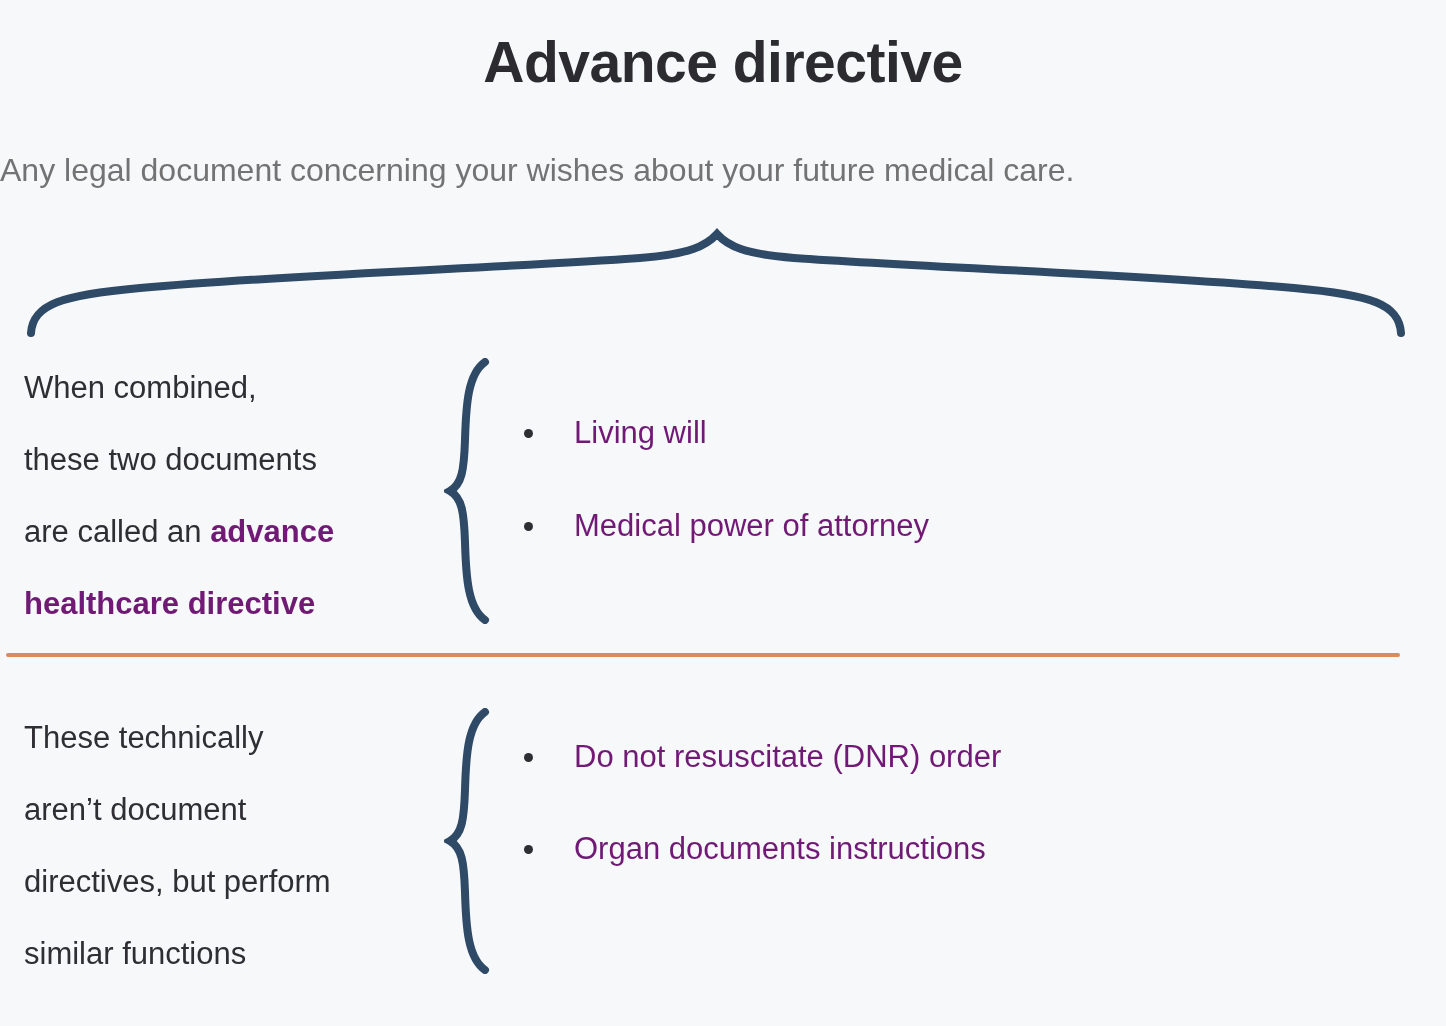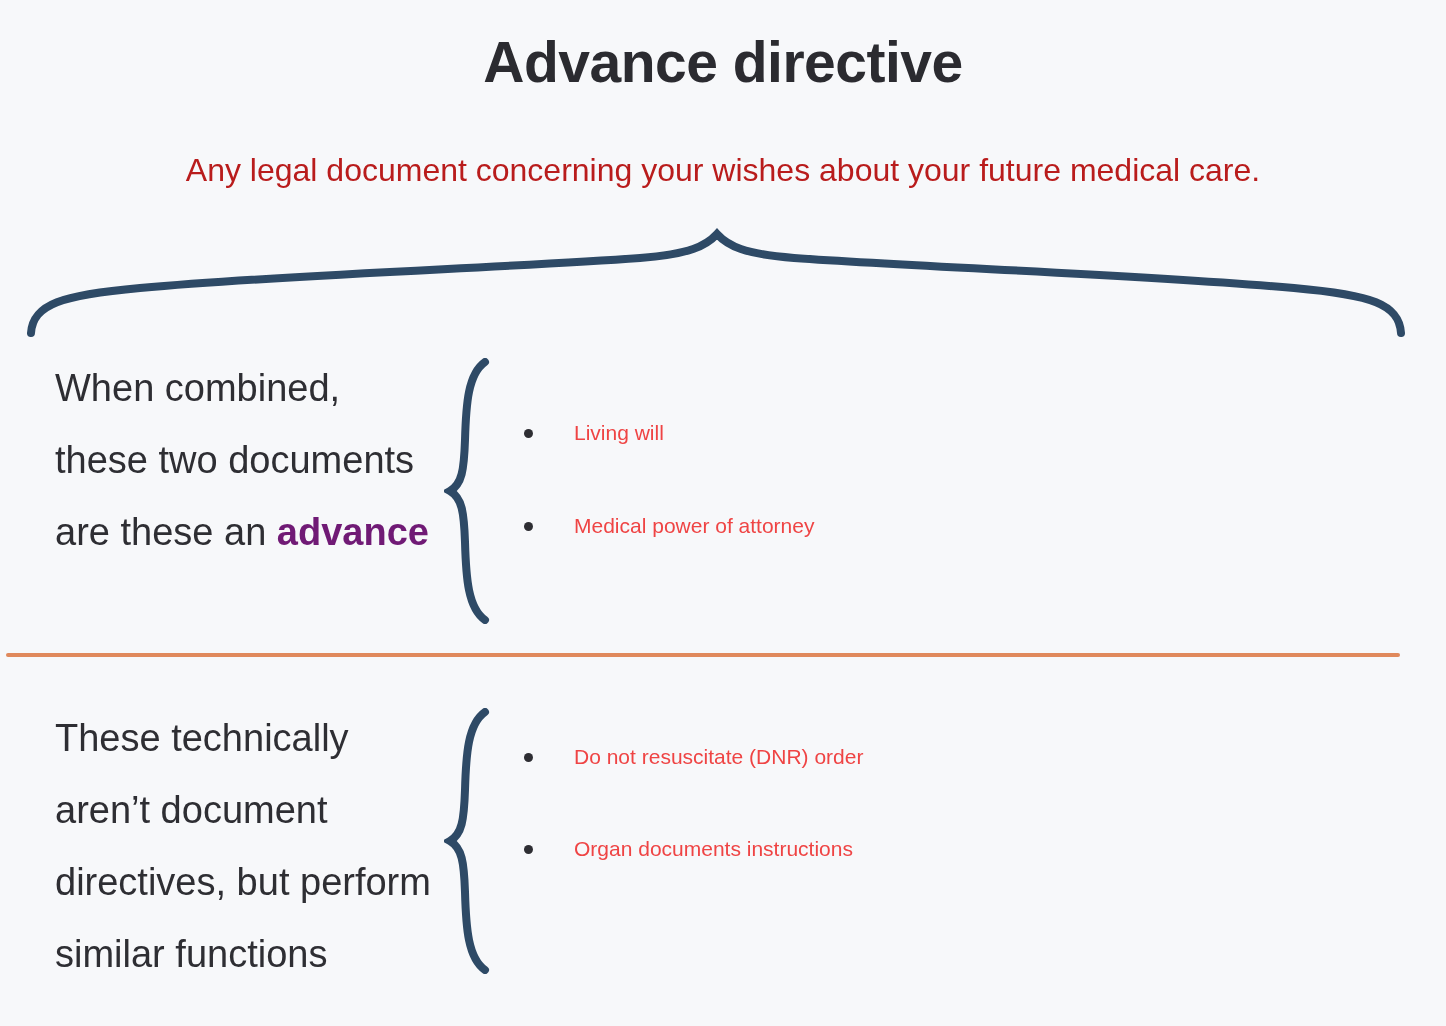--- a/index.html
+++ b/index.html
@@ -33,24 +33,23 @@
     color: #2b2b30;
     letter-spacing: -0.5px;
     line-height: 1;
   }
 
   .subtitle {
     position: absolute;
     left: 0;
     top: 150px;
     width: 1446px;
-    text-align: center;
     font-size: 32px;
     font-weight: normal;
-    color: #b91c1c;
+    color: #737373;
     line-height: 1.25;
   }
 
   
   .top-brace {
     position: absolute;
     left: 0;
     top: 222px;
     width: 1446px;
     height: 130px;
@@ -75,24 +74,23 @@
     width: 1446px;
   }
   .group.group-1 { top: 352px; height: 280px; }
   .group.group-2 { top: 702px; height: 324px; padding-left: 15px; }
 
   .group-caption {
     position: absolute;
     left: 24px;
     top: 0;
     width: 412px;
-    font-size: 38px;
+    font-size: 31px;
     color: #2e2e33;
     line-height: 72px;
-    margin-left: 31px;
   }
   .group-caption b { font-weight: bold; color: #701a75; }
 
   .small-brace {
     position: absolute;
     left: 444px;
     top: 0;
     width: 60px;
   }
   .group-1 .small-brace { top: 6px; height: 266px; }
@@ -106,22 +104,22 @@
     margin: 0;
     padding: 0;
     list-style: none;
   }
   .group-1 .bullets { top: 58px; }
   .group-2 .bullets { top: 32px; }
 
   .bullets li {
     position: relative;
     padding-left: 62px;
-    font-size: 21px;
-    color: #ef4444;
+    font-size: 31px;
+    color: #701a75;
     line-height: 46px;
   }
   .group-1 .bullets li { margin-bottom: 47px; }
   .group-2 .bullets li { margin-bottom: 46px; }
 
   .bullets li .dot {
     position: absolute;
     left: 12px;
     top: 19px;
     width: 9px;
@@ -161,21 +159,22 @@
                C 934 46, 1134 52, 1294 66
                C 1372 73, 1399 82, 1401 111" stroke="#2e4a66" stroke-width="8" stroke-linecap="round" fill="none"></path>
     </svg>
   </div>
 
   <div class="group group-1">
 
     <div class="group-caption">
       <div>When combined,</div>
       <div>these two documents</div>
-      <div><span>are these an </span><b>advance</b></div>
+      <div><span>are called an </span><b>advance</b></div>
+      <div><b>healthcare directive</b></div>
     </div>
 
     <div class="small-brace">
       <svg width="60" height="266" viewBox="0 0 60 266" fill="none" xmlns="http://www.w3.org/2000/svg">
         <path d="M41 4
                  C 24 16, 22 46, 21 82
                  C 20 112, 18 126, 6 133
                  C 18 140, 20 154, 21 184
                  C 22 220, 24 250, 41 262" stroke="#2e4a66" stroke-width="8" stroke-linecap="round" fill="none"></path>
       </svg>

